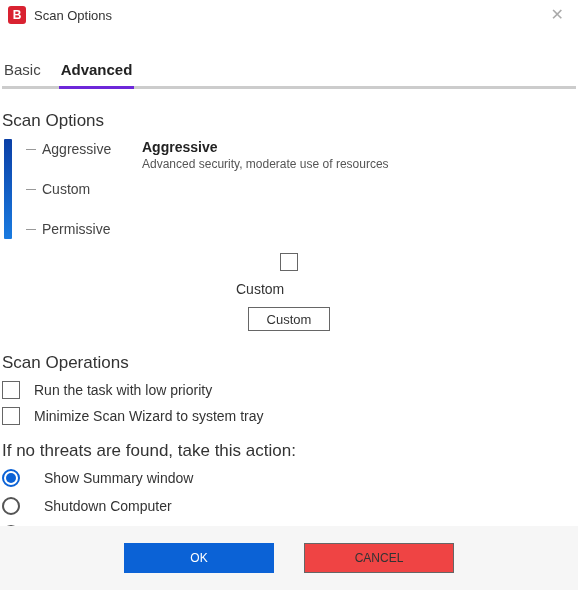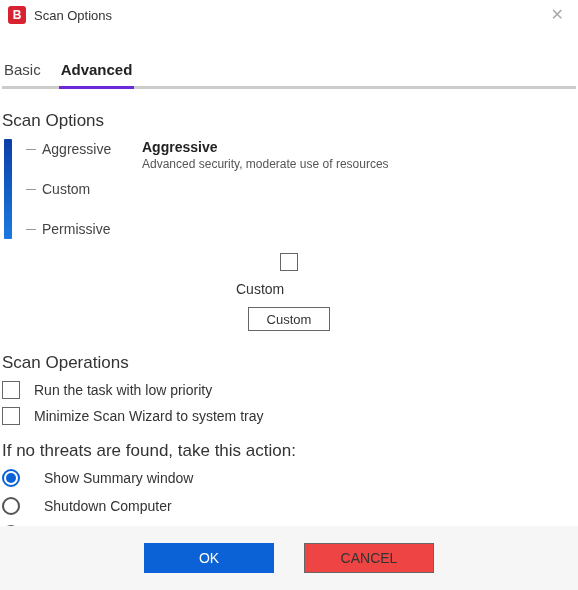--- a/index.html
+++ b/index.html
@@ -155,23 +155,23 @@
     position: absolute;
     left: 0; right: 0; bottom: 0;
     height: 64px;
     background: #f6f6f6;
     display: flex;
     align-items: center;
     justify-content: center;
     gap: 30px;
   }
   .big-btn {
-    width: 130px;
+    width: 150px;
     height: 30px;
-    font-size: 14px;
+    font-size: 12px;
     cursor: pointer;
     display: inline-flex;
     align-items: center;
     justify-content: center;
   }
   .big-btn.primary {
     background: #0b62d6;
     color: #fff;
     border: 1px solid #0b62d6;
   }

